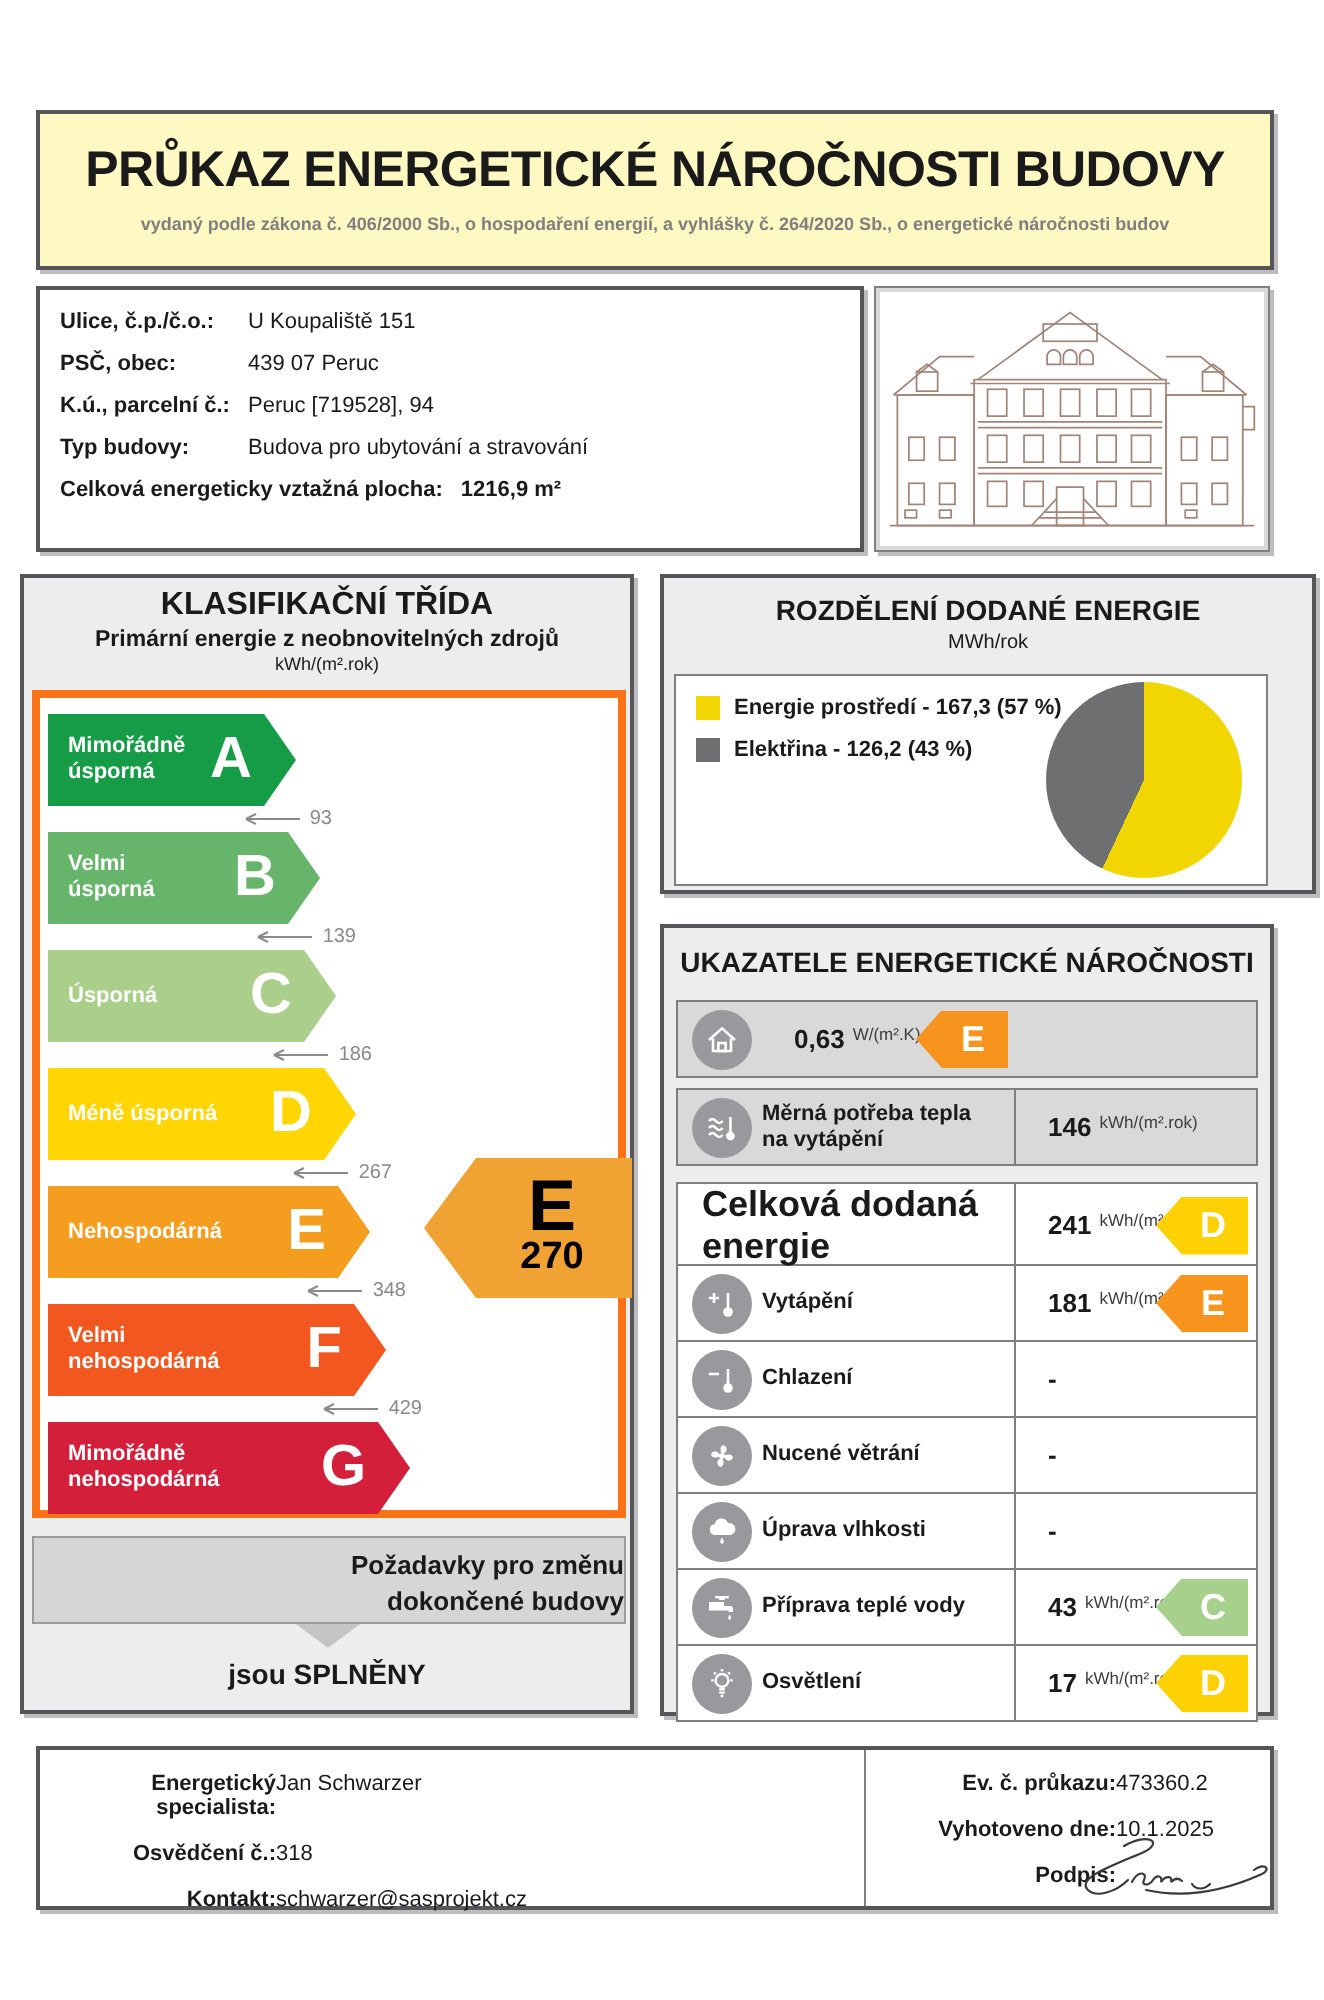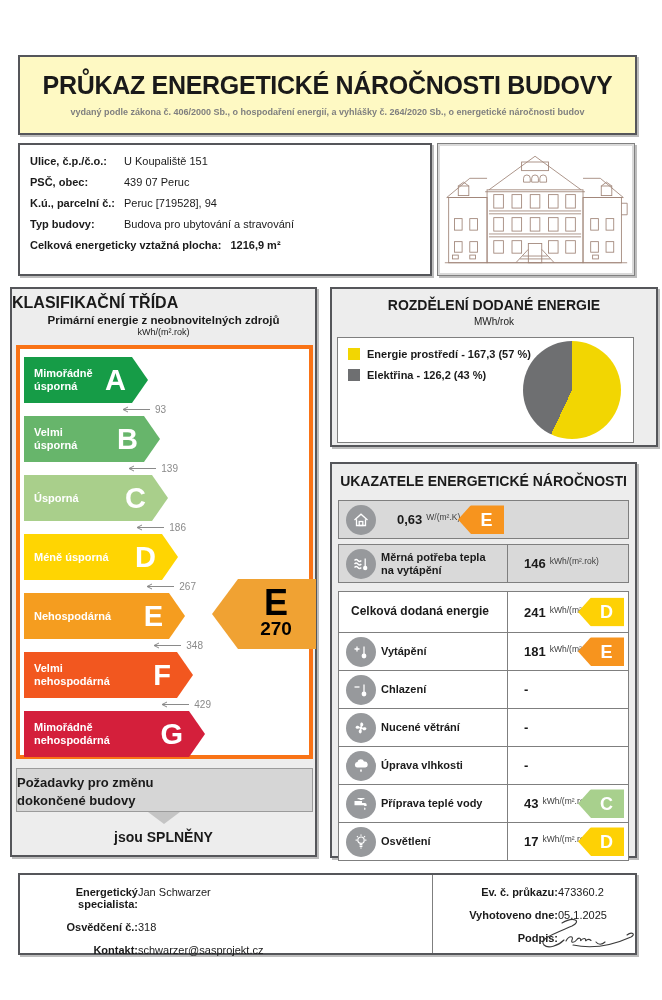--- a/index.html
+++ b/index.html
@@ -14,40 +14,40 @@
   .info{left:18px;top:143px;width:414px;height:133px;background:#fff;padding:10px 0 0 10px;}
   .irow{display:flex;font-size:11px;margin-bottom:9px;}
   .irow .l{font-weight:bold;width:94px;flex:none;}
   .arearow{font-size:11px;font-weight:bold;margin-top:1px;}
   .arearow .v{margin-left:6px;}
   
   .pic{left:437px;top:143px;width:198px;height:133px;background:#fff;border-width:1px;border-color:#808080;
        display:flex;align-items:center;justify-content:center;box-shadow:2px 2px 0 #bdbdbd, 0 0 0 2px #d9d9d9 inset;}
   
   .cls{left:10px;top:287px;width:307px;height:570px;}
-  .cls .h1{font-size:16px;font-weight:bold;margin-top:5px;}
+  .cls .h1{text-align:center;font-size:16px;font-weight:bold;margin-top:5px;}
   .cls .h2{text-align:center;font-size:11.5px;font-weight:bold;margin-top:2px;}
   .cls .h3{text-align:center;font-size:9px;margin-top:1px;}
   .barsbox{position:absolute;left:4px;top:56px;width:297px;height:414px;background:#fff;border:4px solid #f97316;box-sizing:border-box;}
   .bars{position:absolute;left:4px;top:8px;right:0;}
   .bar{height:46px;position:relative;display:flex;align-items:center;color:#fff;
        clip-path:polygon(0 0,calc(100% - 16px) 0,100% 50%,calc(100% - 16px) 100%,0 100%);}
   .bar .bl{padding-left:10px;font-size:11px;font-weight:bold;line-height:1.15;}
   .bar .bl span{display:block;}
   .bar .lt{position:absolute;right:22px;top:50%;transform:translateY(-50%);font-size:29px;font-weight:bold;}
   .thr{height:13px;display:flex;justify-content:flex-end;align-items:center;gap:4px;font-size:10px;color:#8a8a8a;}
   .w0{width:124px}.w1{width:136px}.w2{width:144px}.w3{width:154px}.w4{width:161px}.w5{width:169px}.w6{width:181px}
   .t0{width:142px}.t1{width:154px}.t2{width:162px}.t3{width:172px}.t4{width:179px}.t5{width:187px}
   .rating{position:absolute;left:192px;top:230px;width:104px;height:70px;display:flex;flex-direction:column;
           align-items:center;justify-content:center;padding-left:24px;box-sizing:border-box;color:#000;
           clip-path:polygon(0 50%,26px 0,100% 0,100% 100%,26px 100%);}
   .rating .rl{font-size:36px;font-weight:bold;line-height:0.85;}
   .rating .rv{font-size:19px;font-weight:bold;}
   .req{position:absolute;left:4px;top:479px;width:297px;height:44px;background:#d6d6d6;border:1px solid #9b9b9b;
-       box-sizing:border-box;text-align:left;font-size:13px;font-weight:bold;line-height:1.35;padding-top:5px;}
+       box-sizing:border-box;text-align:right;font-size:13px;font-weight:bold;line-height:1.35;padding-top:5px;}
   .reqtri{position:absolute;left:50%;top:523px;transform:translateX(-50%);width:0;height:0;
           border-left:16px solid transparent;border-right:16px solid transparent;border-top:12px solid #c4c4c4;}
   .reqres{position:absolute;left:0;top:540px;width:100%;text-align:center;font-size:14px;font-weight:bold;}
   
   .split{left:330px;top:287px;width:328px;height:160px;}
   .split .h1{text-align:center;font-size:14px;font-weight:bold;margin-top:8px;}
   .split .h2{text-align:center;font-size:10px;margin-top:3px;}
   .splitbox{position:absolute;left:5px;top:48px;width:297px;height:106px;background:#fff;border:1px solid #7f7f7f;box-sizing:border-box;}
   .leg{position:absolute;left:10px;top:10px;}
   .legit{display:flex;align-items:center;gap:7px;margin-bottom:9px;}
@@ -59,21 +59,21 @@
   .ind .h1{text-align:center;font-size:14px;font-weight:bold;margin-top:9px;}
   .grow{position:absolute;left:6px;width:291px;height:39px;background:#d9d9d9;border:1px solid #7f7f7f;box-sizing:border-box;}
   .g1{top:36px}.g2{top:80px}
   .indtbl{position:absolute;left:6px;top:127px;width:291px;background:#fff;border:1px solid #7f7f7f;box-sizing:border-box;}
   .irw{display:grid;grid-template-columns:42px 127px 1fr;align-items:center;height:37px;border-top:1px solid #7f7f7f;}
   .irw:first-child{border-top:none;height:40px;}
   .grow .irw{border-top:none;height:37px;}
   .lblc{font-size:11px;font-weight:bold;line-height:1.15;align-self:stretch;display:flex;flex-direction:column;
         justify-content:center;border-right:1px solid #7f7f7f;}
   .lblc span{display:block;}
-  .big .lblc{font-size:12px;grid-column:1 / 3;padding-left:12px;}
+  .big .lblc{font-size:18px;grid-column:1 / 3;padding-left:12px;}
   .valc{position:relative;padding-left:16px;display:flex;align-items:flex-start;gap:4px;}
   .val{font-size:13px;font-weight:bold;}
   .unit{font-size:8.5px;color:#3c3c3c;}
   .badge{position:absolute;right:4px;top:50%;transform:translateY(-50%);width:46px;height:29px;color:#fff;
          font-size:18px;font-weight:bold;display:flex;align-items:center;justify-content:center;padding-left:11px;
          box-sizing:border-box;clip-path:polygon(0 50%,13px 0,100% 0,100% 100%,13px 100%);}
   .ic{width:30px;height:30px;border-radius:50%;background:#97999c;margin-left:7px;display:flex;align-items:center;justify-content:center;}
   .ic svg{display:block;}
   
   .ftr{left:18px;top:873px;width:619px;height:82px;background:#fff;}
@@ -483,21 +483,21 @@
         <span class="v">schwarzer@sasprojekt.cz</span>
       </div>
     </div>
     <div class="fcol fright">
       <div class="frow">
         <span class="l">Ev. č. průkazu:</span>
         <span class="v">473360.2</span>
       </div>
       <div class="frow">
         <span class="l">Vyhotoveno dne:</span>
-        <span class="v">05.1.2025</span>
+        <span class="v">10.1.2025</span>
       </div>
       <div class="frow">
         <span class="l">Podpis:</span>
       </div>
       <svg class="sig" width="115" height="40" viewBox="0 0 115 40" fill="none" stroke="#3a3a3a" stroke-width="1.1" stroke-linecap="round">
         <path d="M34,8 C46,1 54,6 44,11 C28,18 10,24 16,30 C20,34 30,31 36,25"></path>
         <path d="M38,26 c3,-6 8,-5 6,-1 c-1.5,3 2.5,3 4.5,0 c2,-3 5,-2 4,1 c2.5,-3.5 6,-3 5,0 c2,-2 4,-2 5.5,-0.5"></path>
         <path d="M45,30 c18,4 38,1 58,-8 c5,-2.5 1,-6 -4,-2"></path>
         <path d="M68,27 c2,3 6,3 9,0"></path>
       </svg>

